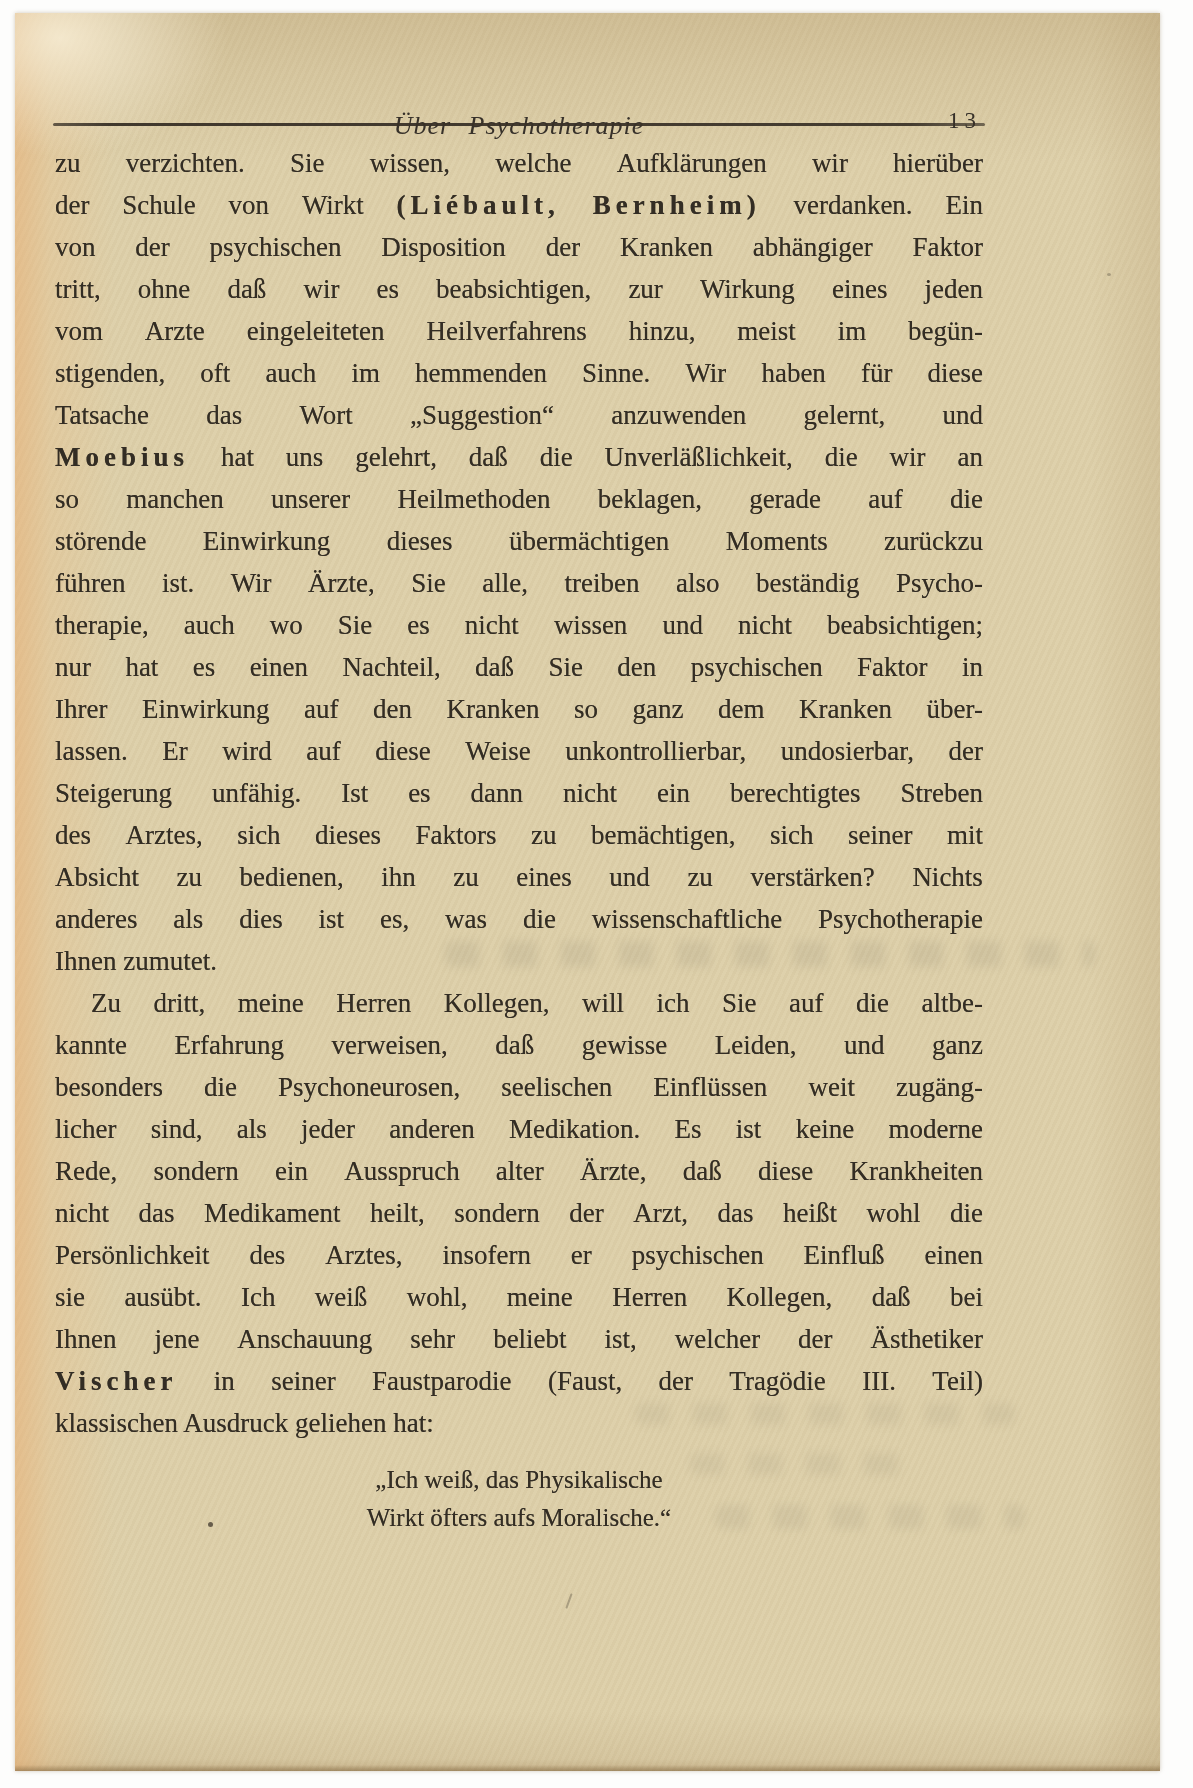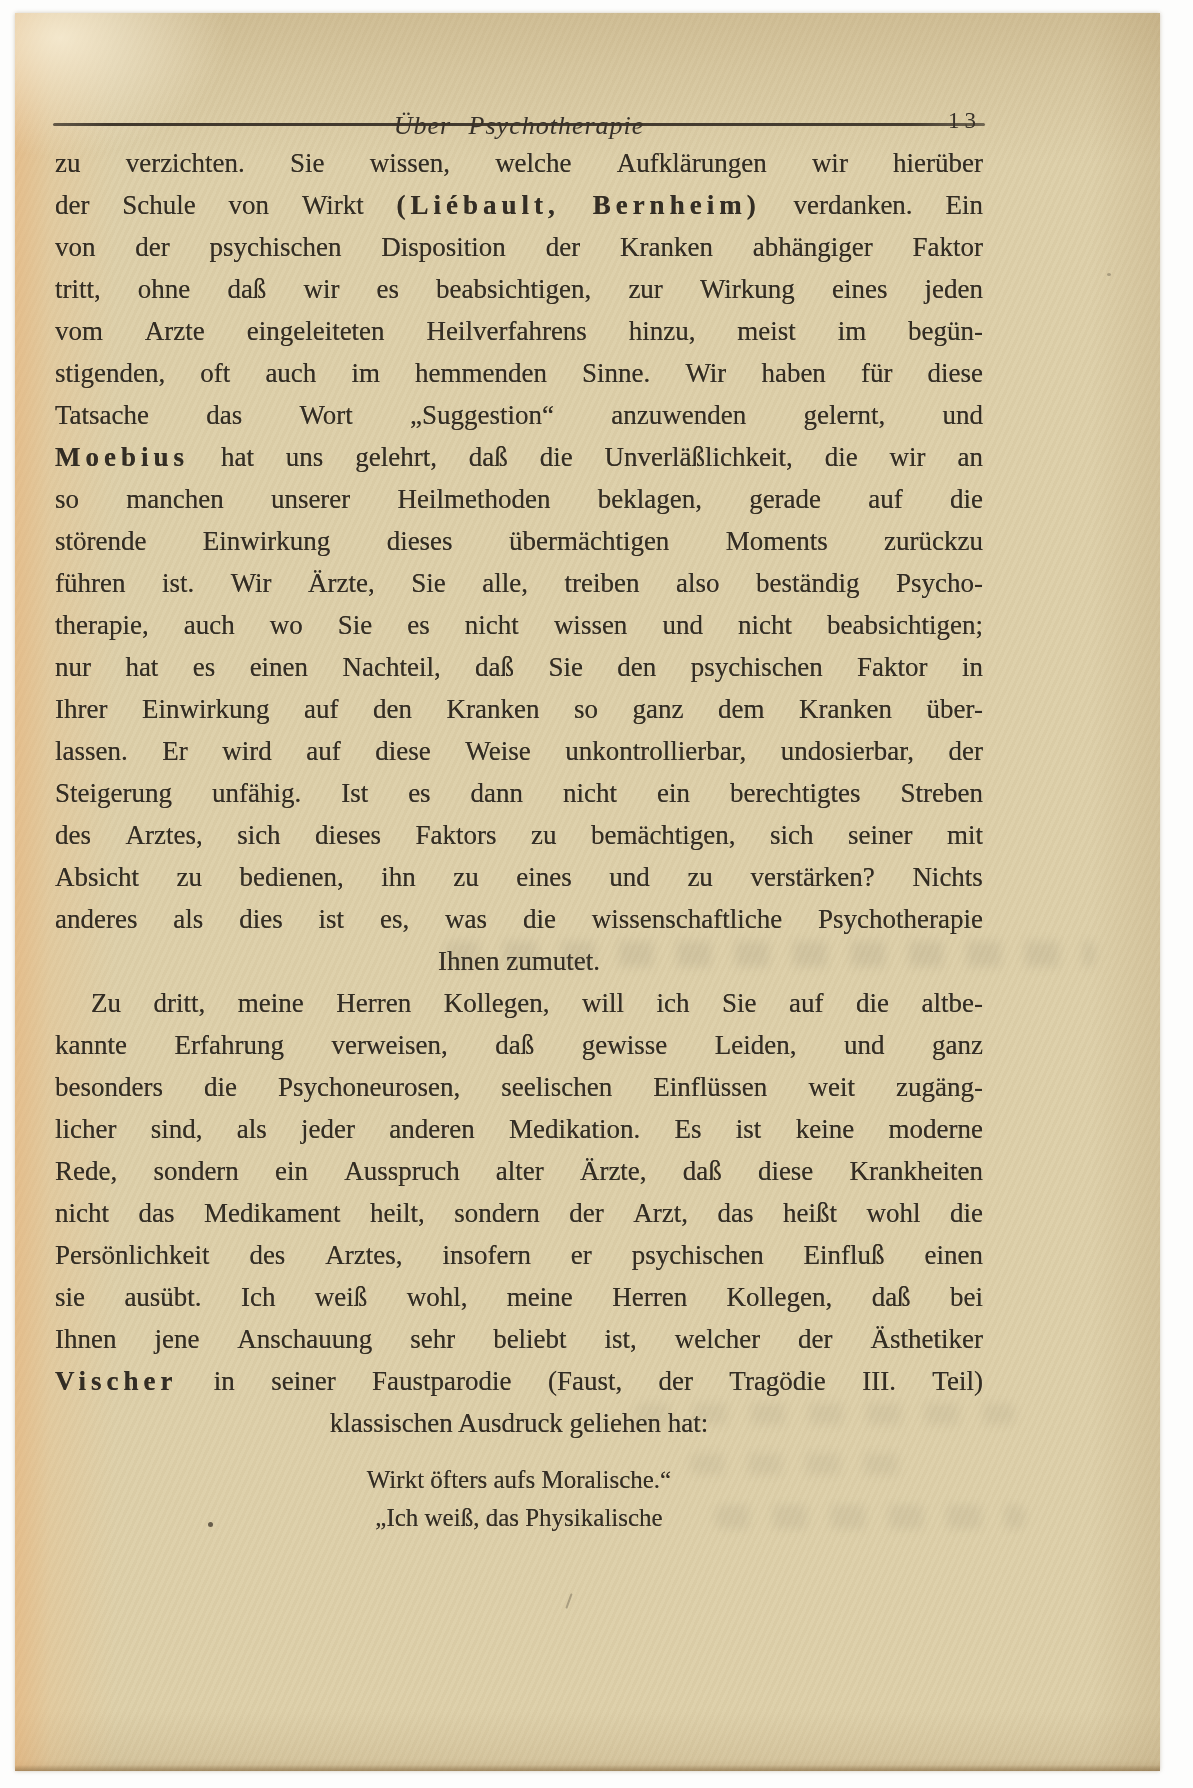--- a/index.html
+++ b/index.html
@@ -44,21 +44,20 @@
   }
   .body-text{
     position:absolute;left:40px;top:129px;width:928px;
     font-size:27px;color:#332d24;
     text-shadow:0 0 0.6px rgba(51,45,36,0.65);
   }
   .line{
     height:42px;line-height:42px;
     display:flex;justify-content:space-between;align-items:baseline;
     white-space:nowrap;
-    text-align:center;
   }
   .line.left{display:block;}
   .line.indent{padding-left:36px;}
   .sperr{letter-spacing:5px;font-weight:bold;}
   .verse{
     position:absolute;left:40px;top:1448px;width:928px;
     text-align:center;font-size:25px;line-height:38px;
     color:#332d24;text-shadow:0 0 0.6px rgba(51,45,36,0.6);
   }
   
@@ -409,22 +408,22 @@
           <span>(Faust,</span>
           <span>der</span>
           <span>Tragödie</span>
           <span>III.</span>
           <span>Teil)</span>
         </div>
         <div class="line left">klassischen Ausdruck geliehen hat:</div>
       </div>
 
     <div class="verse">
+      <div>„Ich weiß, das Physikalische</div>
       <div>Wirkt öfters aufs Moralische.“</div>
-      <div>„Ich weiß, das Physikalische</div>
     </div>
 
     <div class="ghost g1"></div>
     <div class="ghost g2"></div>
     <div class="ghost g3"></div>
     <div class="ghost g4"></div>
     <div class="speck s1"></div>
     <div class="speck s2"></div>
     <div class="speck s3"></div>
   </div>

